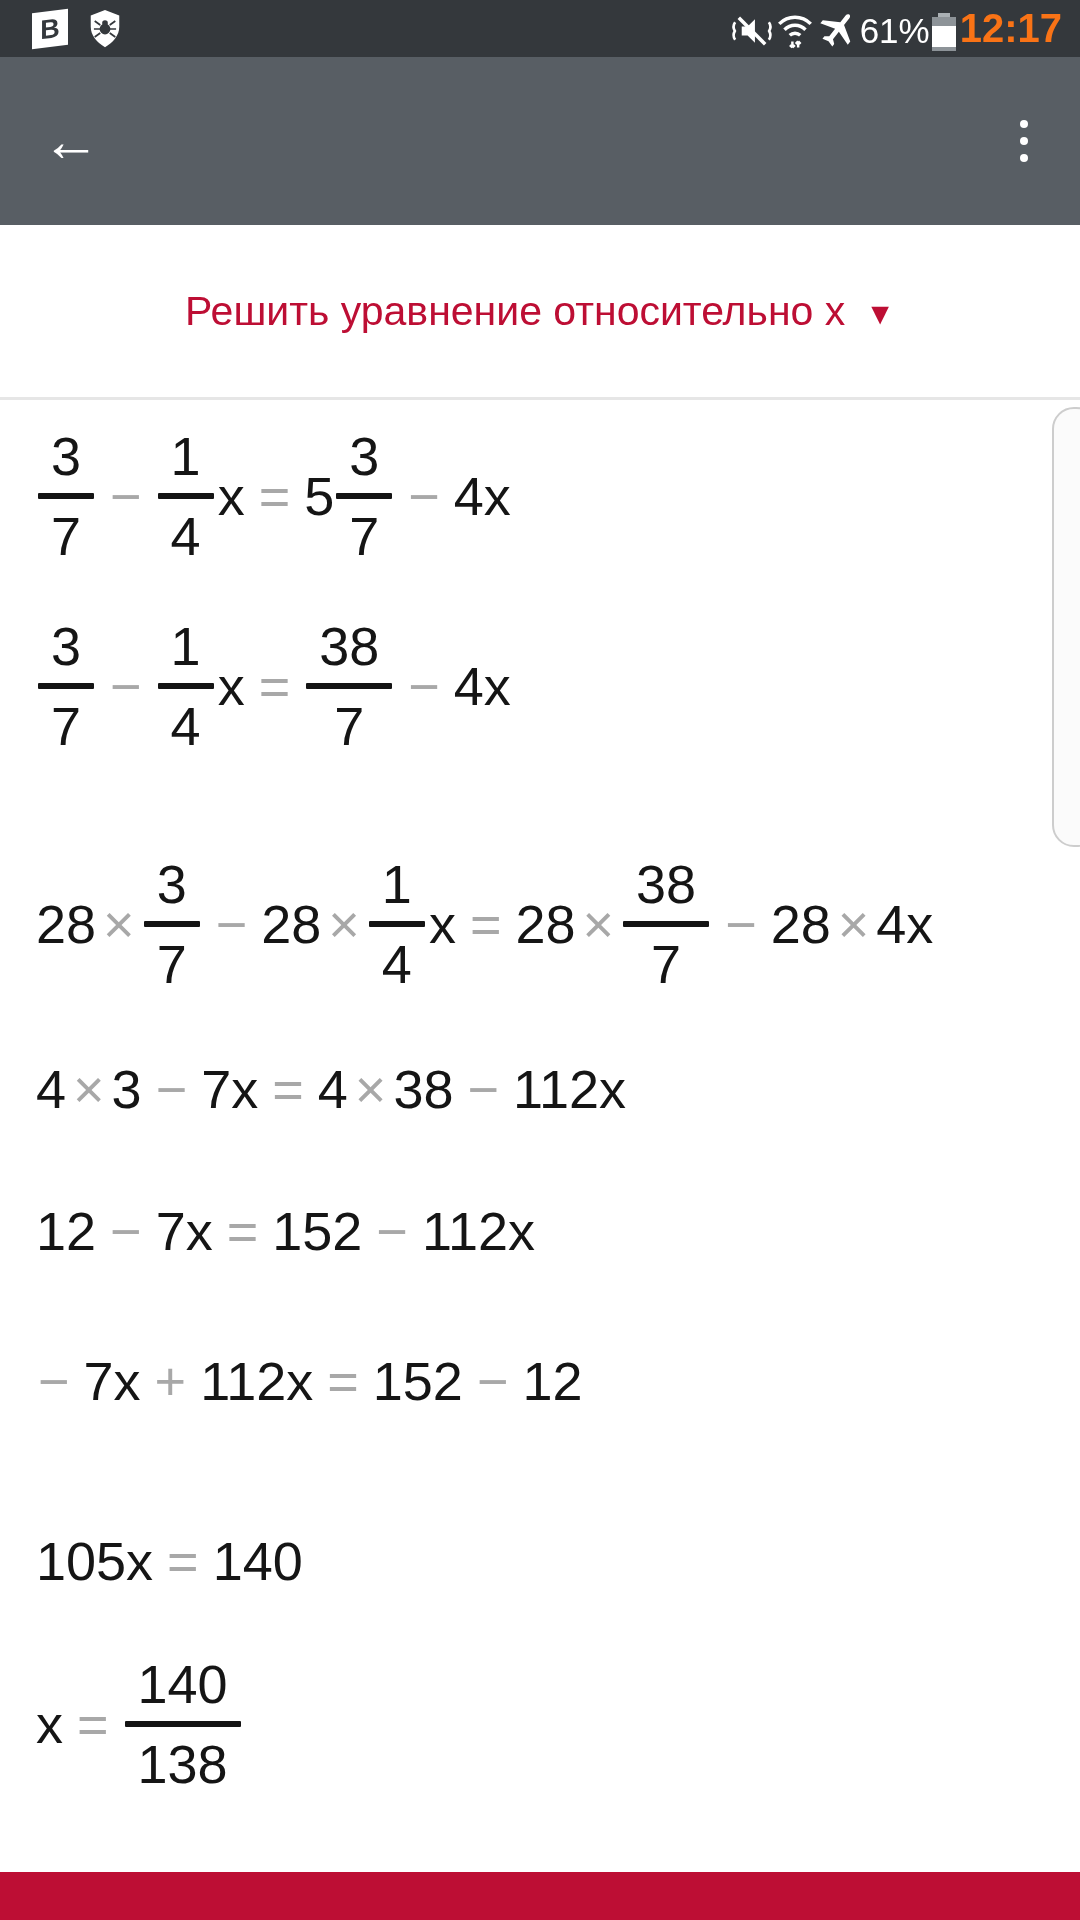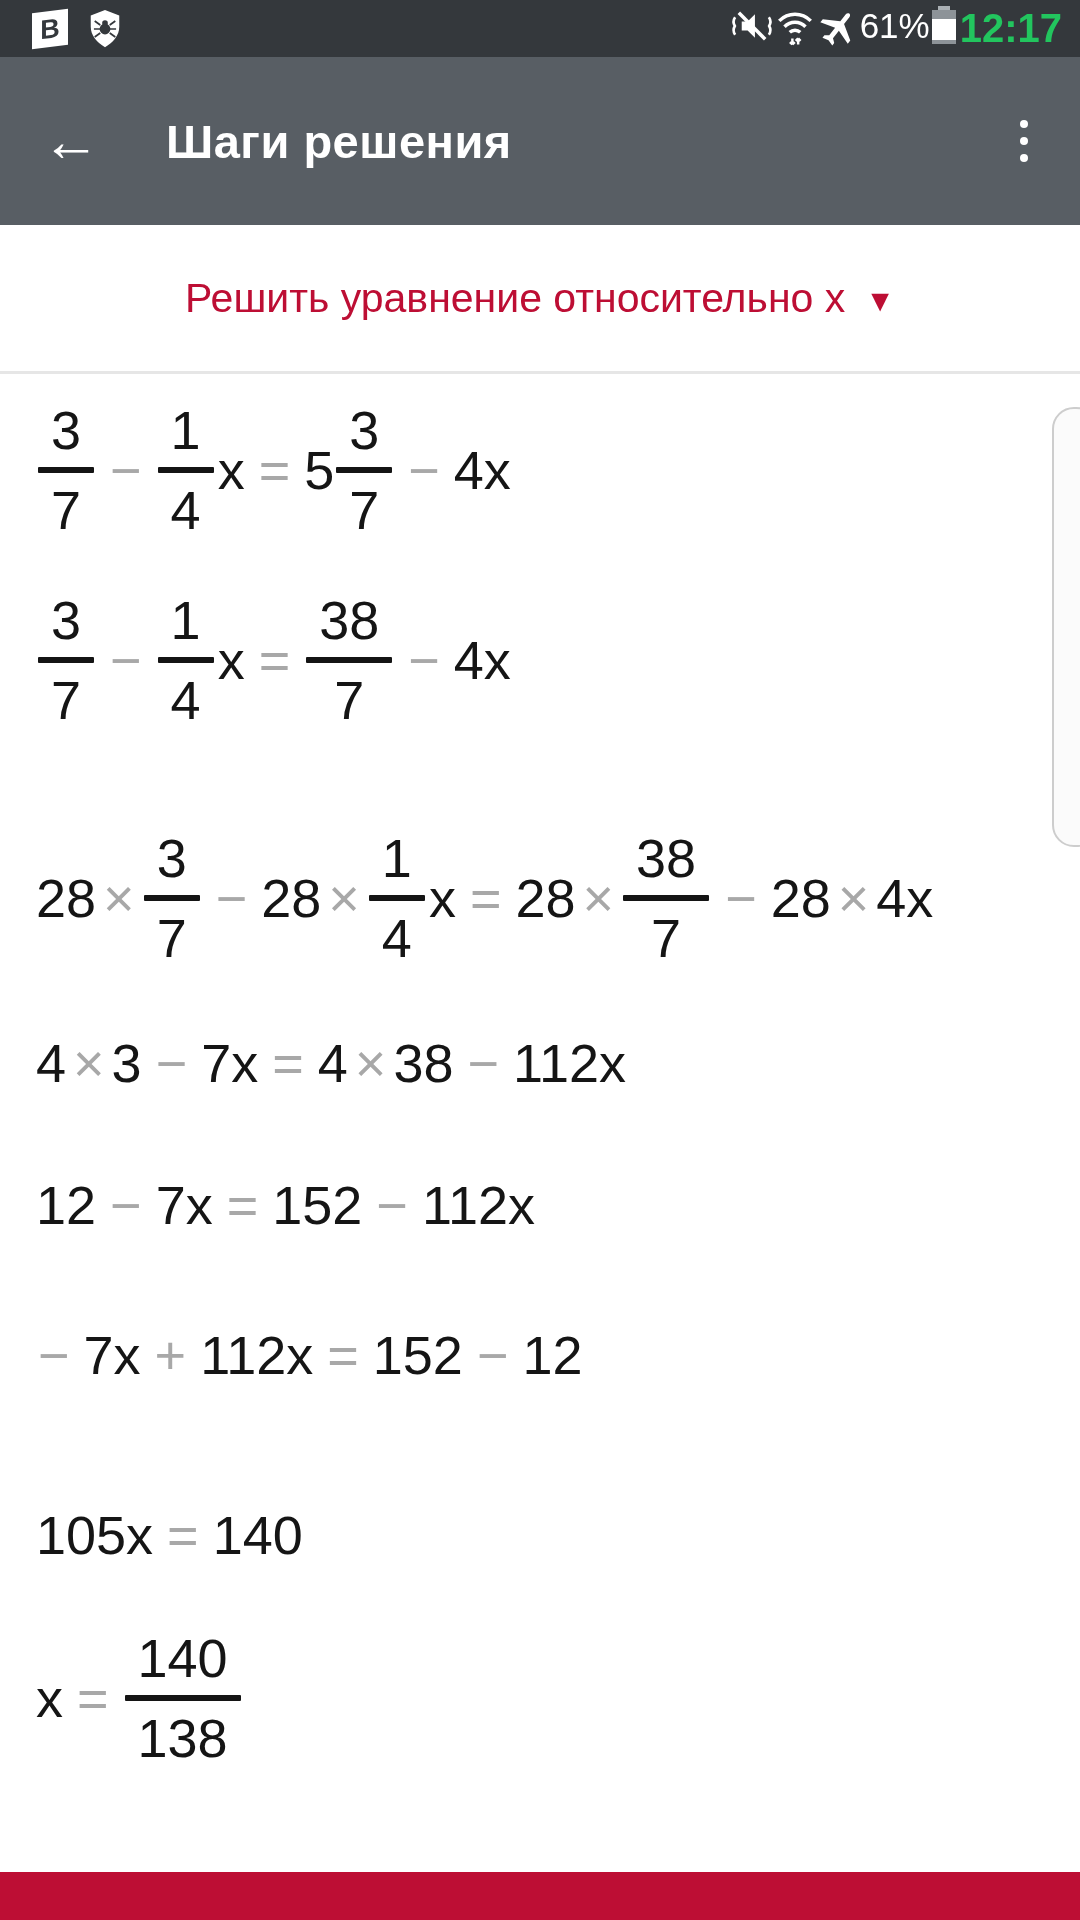--- a/index.html
+++ b/index.html
@@ -12,42 +12,42 @@
   .status-bar {
     height:57px; background:#34383c; color:#fff;
     display:flex; align-items:center; padding:0 18px; box-sizing:border-box;
   }
   .sb-left { display:flex; align-items:center; gap:18px; margin-left:14px; }
   .b-badge {
     width:36px; height:36px; background:#fff; color:#34383c;
     display:flex; align-items:center; justify-content:center;
     font-weight:bold; font-size:27px; transform:skewY(-7deg);
   }
-  .sb-right { margin-left:auto; display:flex; align-items:flex-start; }
+  .sb-right { margin-left:auto; display:flex; align-items:flex-end; }
   .sb-pct { font-size:35px; color:#fff; }
-  .sb-time { font-size:40px; font-weight:bold; color:#22c55e; margin-left:4px; }
+  .sb-time { font-size:40px; font-weight:bold; color:#f97316; margin-left:4px; }
   .battery { position:relative; width:24px; height:38px; margin-left:2px; }
   .battery .cap { position:absolute; top:0; left:6px; width:12px; height:4px; background:#aab0b4; }
   .battery .body { position:absolute; top:4px; left:0; width:24px; height:34px; background:#8d9398; }
   .battery .fill { position:absolute; bottom:4px; left:0; width:24px; height:21px; background:#ffffff; }
   .sb-icon svg { display:block; }
 
   
   .app-bar {
     height:168px; background:#585e64; color:#fff;
     display:flex; align-items:center; padding:0 42px; box-sizing:border-box;
   }
   .back-btn { font-size:58px; line-height:1; cursor:pointer; }
   .app-title { font-size:47px; font-weight:bold; margin-left:66px; letter-spacing:0.5px; }
   .menu-btn { margin-left:auto; display:flex; flex-direction:column; gap:9px; padding:10px; cursor:pointer; }
   .menu-btn i { width:8px; height:8px; border-radius:50%; background:#fff; }
 
   
   .selector-row {
-    height:146px; display:flex; align-items:center; justify-content:center;
+    height:172px; display:flex; align-items:center; justify-content:center;
     gap:20px; cursor:pointer; background:#fff;
   }
   .selector-label { font-size:41px; color:#bd0e34; }
   .selector-caret { font-size:30px; color:#bd0e34; padding-top:6px; }
   .divider { height:3px; background:#e6e6e6; }
 
   
   .steps { padding-left:36px; }
   .step {
     display:flex; align-items:center; color:#151515; font-size:54px; line-height:62px;
@@ -123,21 +123,20 @@
       <span class="cap"></span>
         <span class="body"></span>
         <span class="fill"></span>
     </span>
     <span class="sb-time">12:17</span>
   </div>
 </div>
 
 <div class="app-bar">
   <span class="back-btn">←</span>
-  <span class="app-title">Шаги решения</span>
   <span class="menu-btn">
       <i></i>
       <i></i>
       <i></i>
     </span>
 </div>
 
 <div class="selector-row">
   <span class="selector-label">Решить уравнение относительно x</span>
   <span class="selector-caret">▼</span>

